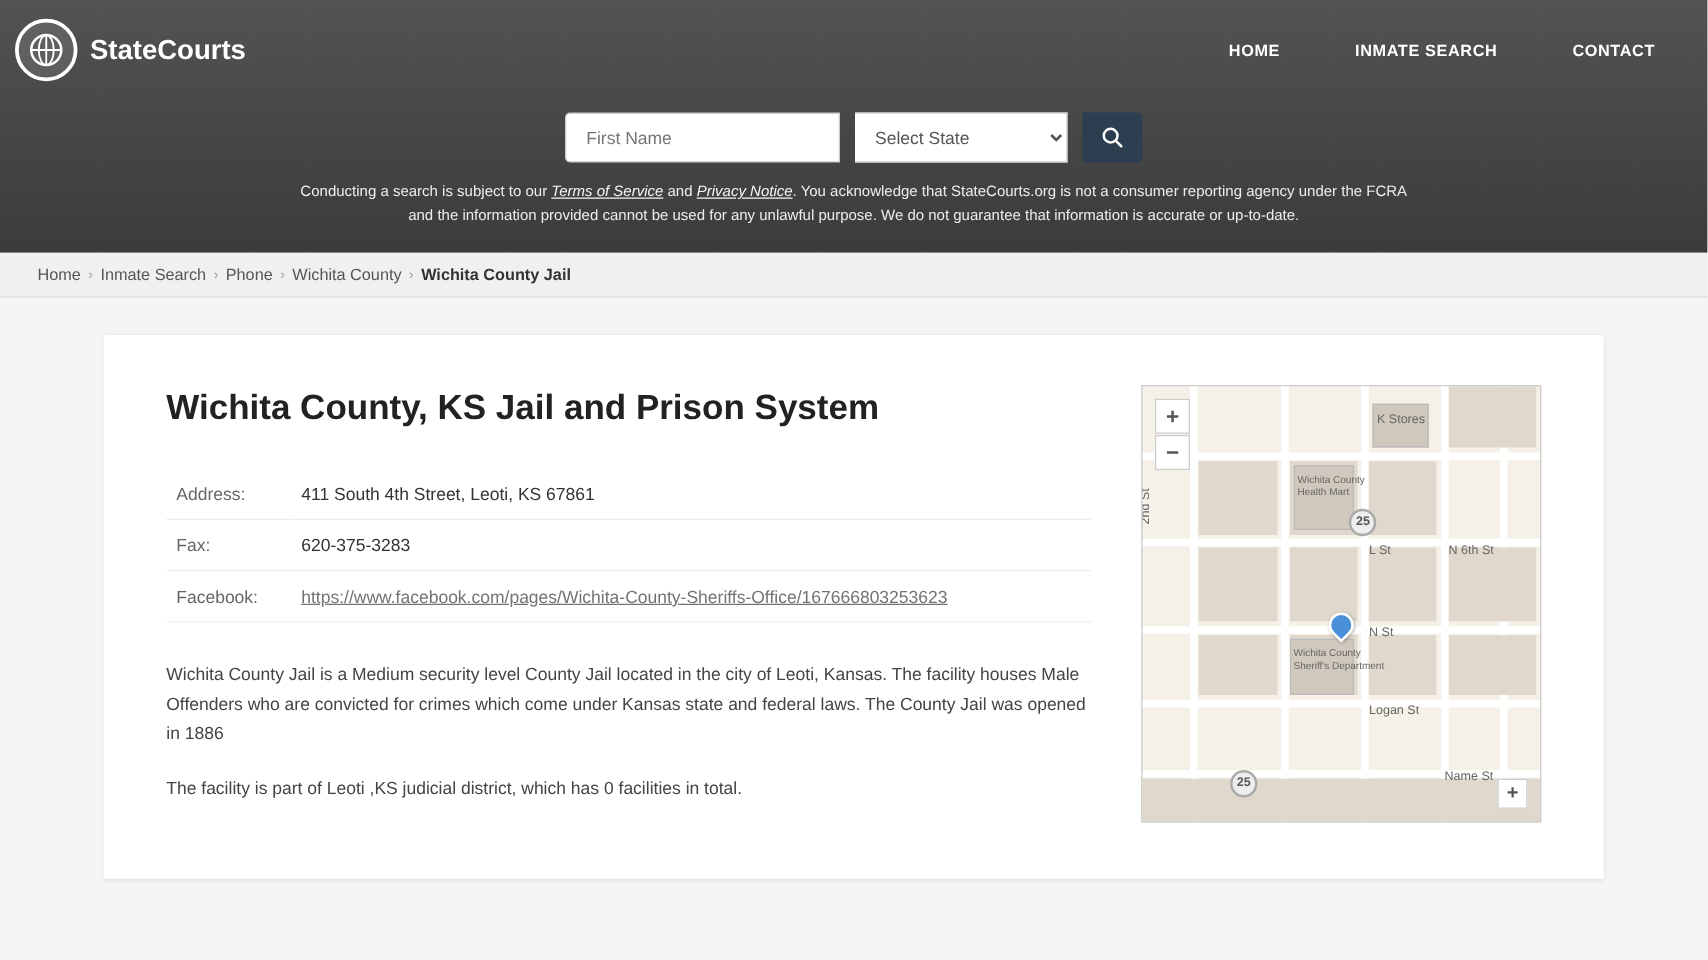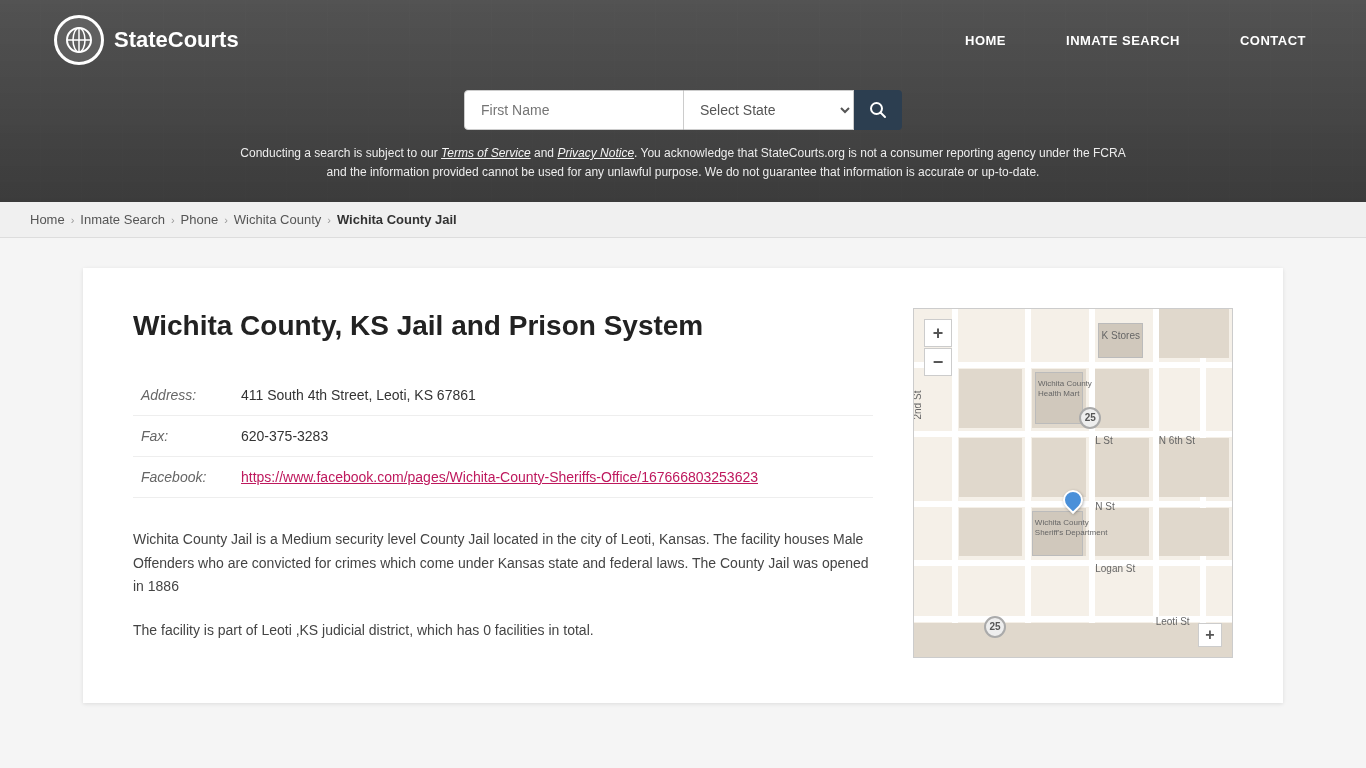--- a/index.html
+++ b/index.html
@@ -19,23 +19,22 @@
       background-color: #888;
     }
     .header-content {
       position: relative;
       z-index: 2;
     }
     .nav-bar {
       display: flex;
       justify-content: space-between;
       align-items: center;
-      padding: 0 30px;
+      padding: 0 12px;
       height: 80px;
-      margin-left: 24px;
     }
     .logo-area {
       display: flex;
       align-items: center;
       gap: 10px;
       color: white;
       text-decoration: none;
     }
     .logo-icon {
       width: 50px;
@@ -77,21 +76,21 @@
     .search-hero h1 {
       color: white;
       font-size: 28px;
       font-weight: bold;
       margin-bottom: 16px;
       text-shadow: 1px 1px 3px rgba(0,0,0,0.5);
     }
     .search-bar {
       display: flex;
       justify-content: center;
-      gap: 0;
+      gap: 12px;
       margin-bottom: 14px;
     }
     .search-input {
       padding: 10px 16px;
       font-size: 14px;
       border: 1px solid #ccc;
       outline: none;
       width: 220px;
       color: #999;
     }
@@ -176,27 +175,26 @@
     }
     .info-table td {
       padding: 12px 8px;
       vertical-align: top;
     }
     .info-table td:first-child {
       color: #666;
       width: 100px;
       font-weight: normal;
       white-space: nowrap;
-      font-style: italic;
     }
     .info-table td:last-child {
       color: #333;
     }
     .info-table a {
-      color: #be185d;
+      color: #737373;
       text-decoration: underline;
     }
     .description {
       font-size: 14px;
       line-height: 1.7;
       color: #444;
       margin-bottom: 20px;
     }
 
     
@@ -437,21 +435,21 @@
       <div class="building" style="left:37%;top:58%;width:16%;height:13%;"></div>
 
       <div class="map-label" style="left:39%;top:20%;font-size:8px;line-height:1.2;">Wichita County<br>Health Mart</div>
       <div class="map-label" style="left:59%;top:6%;">K Stores</div>
       <div class="map-label" style="left:57%;top:36%;">L St</div>
       <div class="map-label" style="left:1%;top:30%;transform:rotate(-90deg);transform-origin:left center;">2nd St</div>
       <div class="map-label" style="left:57%;top:55%;">N St</div>
       <div class="map-label" style="left:77%;top:36%;">N 6th St</div>
       <div class="map-label" style="left:57%;top:73%;">Logan St</div>
       <div class="map-label" style="left:38%;top:60%;font-size:8px;line-height:1.2;">Wichita County<br>Sheriff's Department</div>
-      <div class="map-label" style="left:76%;top:88%;">Leoti St</div>
+      <div class="map-label" style="left:76%;top:88%;">Name St</div>
 
       <div class="route-circle" style="left:52%;top:28%;">25</div>
       <div class="route-circle" style="left:22%;top:88%;">25</div>
 
       <div class="map-pin" style="left:50%;top:60%;">
         <div class="map-pin-circle"></div>
       </div>
 
       <div class="map-control">
         <div class="map-btn">+</div>

